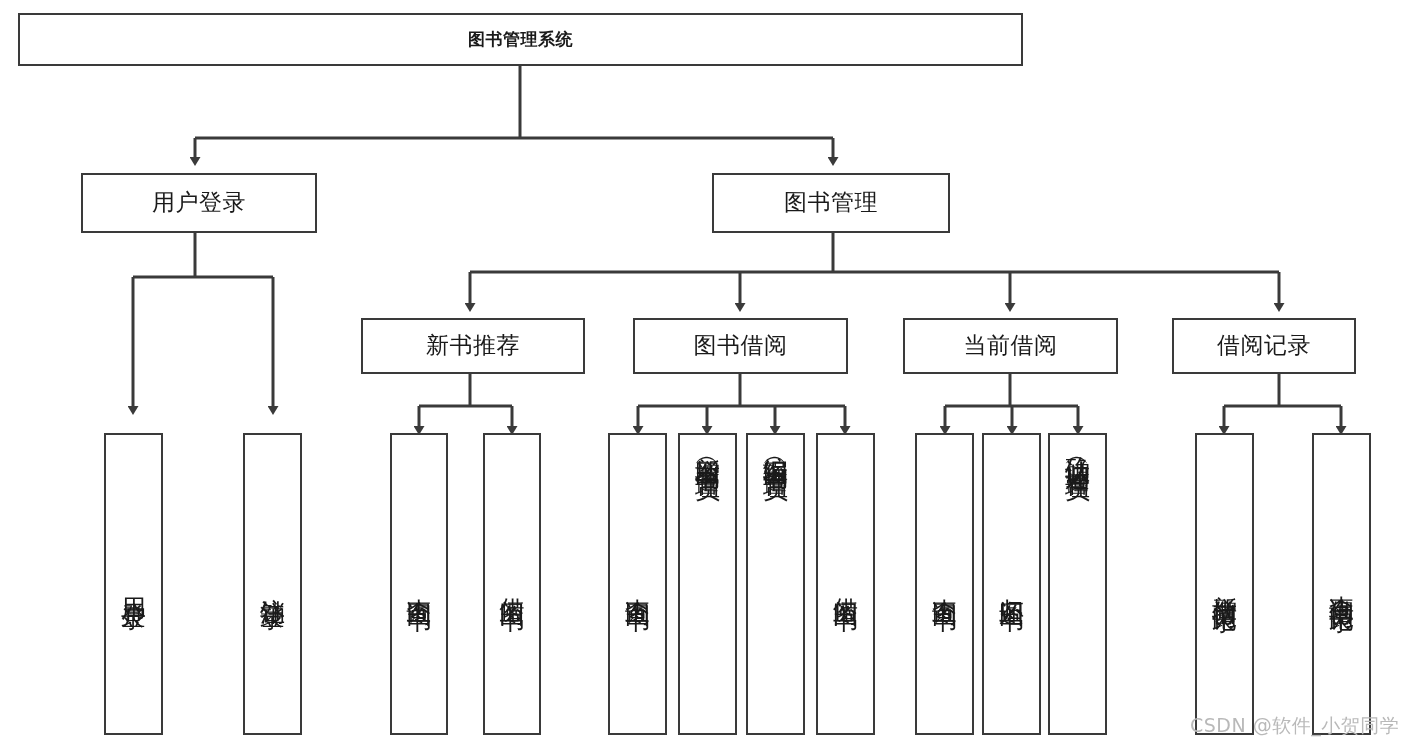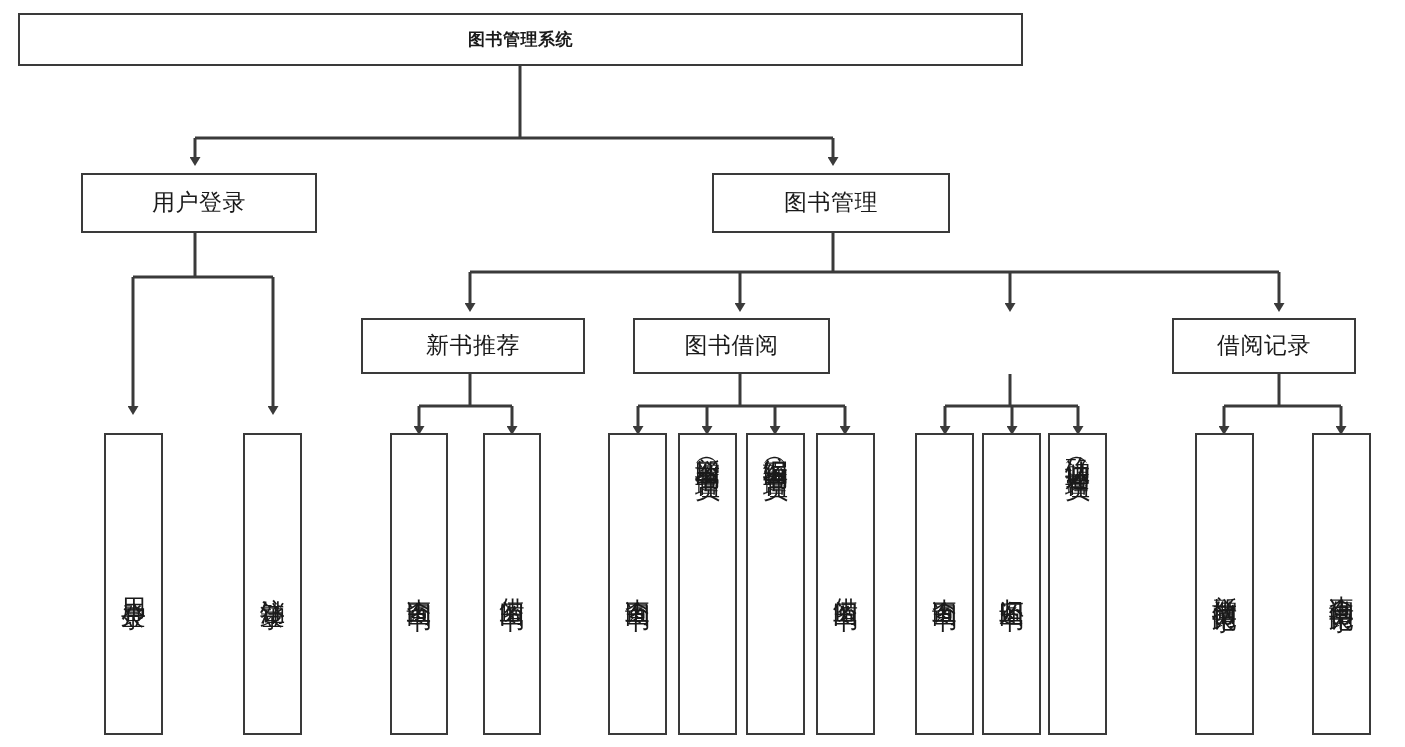--- a/index.html
+++ b/index.html
@@ -153,22 +153,25 @@
   <div class="node-box node-h" style="left:81px; top:173px; width:236px; height:60px;">
     <span class="node-label">用户登录</span>
   </div>
   <div class="node-box node-h" style="left:712px; top:173px; width:238px; height:60px;">
     <span class="node-label">图书管理</span>
   </div>
 
   <div class="node-box node-h" style="left:361px; top:318px; width:224px; height:56px;">
     <span class="node-label">新书推荐</span>
   </div>
-  <div class="node-box node-h" style="left:633px; top:318px; width:197px; height:56px;">
+  <div class="node-box node-h" style="left:633px; top:318px; width:215px; height:56px;">
     <span class="node-label">图书借阅</span>
+  </div>
+  <div class="node-box node-h" style="left:903px; top:318px; width:215px; height:56px;">
+    <span class="node-label">当前借阅</span>
   </div>
   <div class="node-box node-h" style="left:1172px; top:318px; width:184px; height:56px;">
     <span class="node-label">借阅记录</span>
   </div>
 
   <div class="node-box node-v" style="left:104px; top:433px; width:59px; height:302px;">
     <span class="node-label">用户登录</span>
   </div>
   <div class="node-box node-v" style="left:243px; top:433px; width:59px; height:302px;">
     <span class="node-label">注销登录</span>
@@ -204,14 +207,15 @@
     <span class="node-label">确认归还（管理员）</span>
   </div>
 
   <div class="node-box node-v" style="left:1195px; top:433px; width:59px; height:302px;">
     <span class="node-label">新增借阅记录</span>
   </div>
   <div class="node-box node-v" style="left:1312px; top:433px; width:59px; height:302px;">
     <span class="node-label">查询借阅记录</span>
   </div>
 
+  <div class="watermark" style="left:1190px; top:713px;">CSDN @软件_小贺同学</div>
 
 </div>
 
 </body></html>

